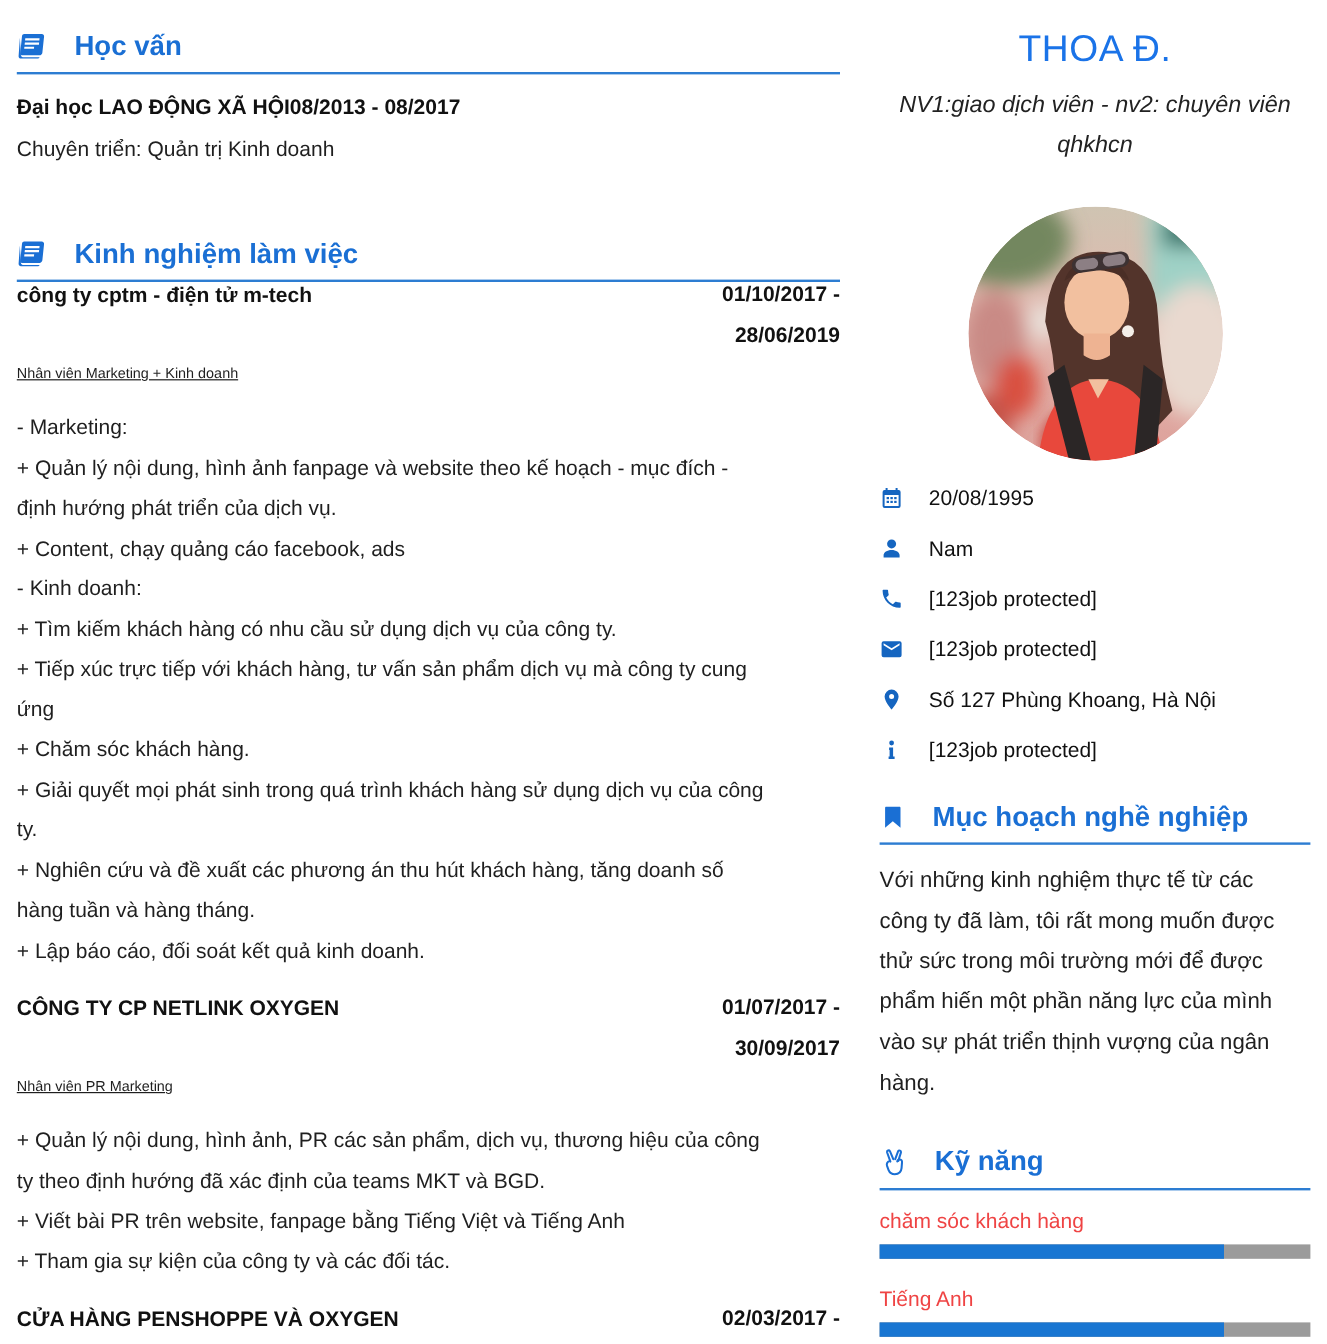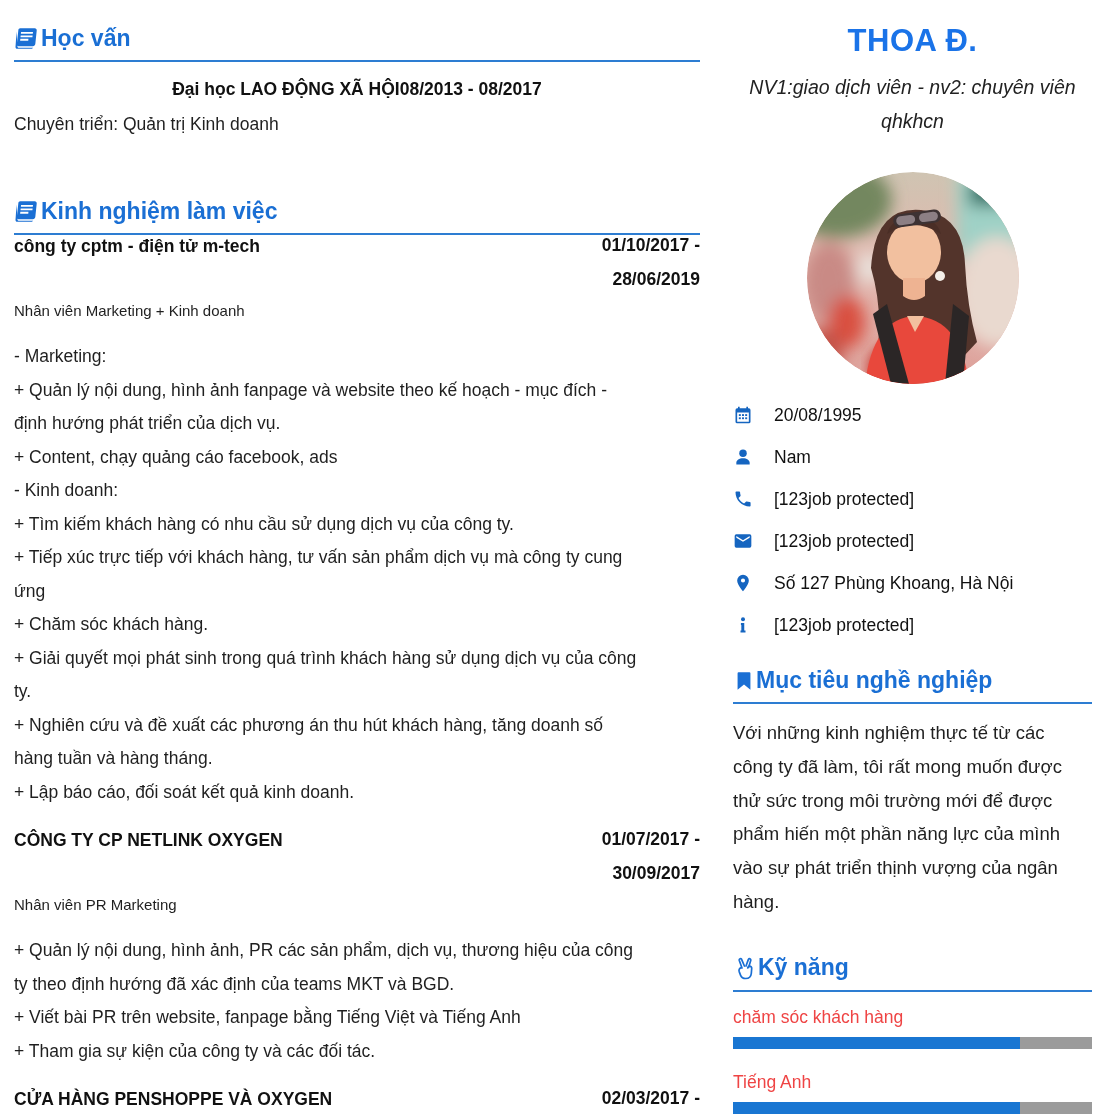--- a/index.html
+++ b/index.html
@@ -1,41 +1,41 @@
 <!DOCTYPE html>
 <html><head>
 <meta charset="utf-8">
 <style>
   html,body{margin:0;padding:0;background:#ffffff;}
   body{width:1106px;height:1120px;overflow:hidden;position:relative;
        font-family:"Liberation Sans","DejaVu Sans",sans-serif;color:#1f1f1f;}
   .left-col{position:absolute;left:14px;top:0;width:686px;}
   .right-col{position:absolute;left:733px;top:0;width:359px;}
 
-  .sec-head{display:flex;align-items:center;gap:1px;color:#1a6fd4;font-weight:bold;
+  .sec-head{display:flex;align-items:center;gap:22px;color:#1a6fd4;font-weight:bold;
             font-size:23px;padding-bottom:9px;border-bottom:2px solid #2d7dd2;line-height:25px;}
   .sec-head svg{flex:0 0 auto;}
 
   .mt25{margin-top:25px}.mt62{margin-top:62px}
 
-  .edu-row{margin-top:16px;display:flex;justify-content:center;align-items:flex-start;
+  .edu-row{margin-top:16px;display:flex;justify-content:flex-start;align-items:flex-start;
            font-weight:bold;font-size:17.5px;line-height:22px;color:#111;}
   .edu-detail{margin-top:12px;font-size:17.5px;line-height:24px;}
 
   .job{}
   .job+.job{margin-top:20px;}
   .job-row{display:flex;justify-content:space-between;align-items:flex-start;}
   .job-company{font-weight:bold;font-size:17.5px;line-height:22px;color:#111;max-width:520px;}
   .job-dates{font-weight:bold;font-size:17.5px;line-height:33.5px;color:#111;
              text-align:right;white-space:pre-line;flex:0 0 130px;margin-top:-6px;}
-  .job-position{margin-top:4px;font-size:15px;line-height:22px;}
+  .job-position{margin-top:4px;font-size:12px;line-height:22px;text-decoration:underline;}
   .job-desc{margin-top:18px;font-size:17.5px;line-height:33.5px;white-space:pre-line;}
   .job-last{margin-top:10px;}
 
-  .name{margin-top:24px;text-align:center;color:#1a73e8;font-weight:bold;
+  .name{margin-top:24px;text-align:center;color:#1a73e8;font-weight:normal;
         font-size:31px;line-height:34px;letter-spacing:.5px;}
   .subtitle{margin-top:12px;text-align:center;font-style:italic;font-size:19.5px;
             line-height:34px;white-space:pre-line;color:#222;}
   .photo-wrap{margin:34px auto 0;width:212px;height:212px;border-radius:50%;overflow:hidden;}
 
   .info-list{margin-top:20px;}
   .info-row{display:flex;align-items:center;gap:21px;margin-bottom:20px;height:22px;
             font-size:17.5px;color:#111;}
   .info-row svg{flex:0 0 auto;}
 
@@ -233,21 +233,21 @@
           <path d="M9.5 9.5h4v9h1.5V21h-6v-2.5H10v-6.5h-.5z"></path>
       </svg>
       <span>[123job protected]</span>
     </div>
   </div>
 
   <div class="sec-head mt32">
     <svg width="22" height="24" viewBox="0 0 24 24" fill="#1a6fd4">
       <path d="M6 2.5h12c.6 0 1 .4 1 1V21.5l-7-5.8-7 5.8V3.5c0-.6.4-1 1-1z"></path>
     </svg>
-    <span>Mục tiêu nghề nghiệp</span>
+    <span>Mục hoạch nghề nghiệp</span>
   </div>
   <div class="objective-text">Với những kinh nghiệm thực tế từ các
 công ty đã làm, tôi rất mong muốn được
 thử sức trong môi trường mới để được
 phẩm hiến một phần năng lực của mình
 vào sự phát triển thịnh vượng của ngân
 hàng.</div>
 
   <div class="sec-head mt24">
     <svg width="24" height="26" viewBox="0 0 24 26" fill="none" stroke="#1a6fd4" stroke-width="1.7" stroke-linecap="round" stroke-linejoin="round">

